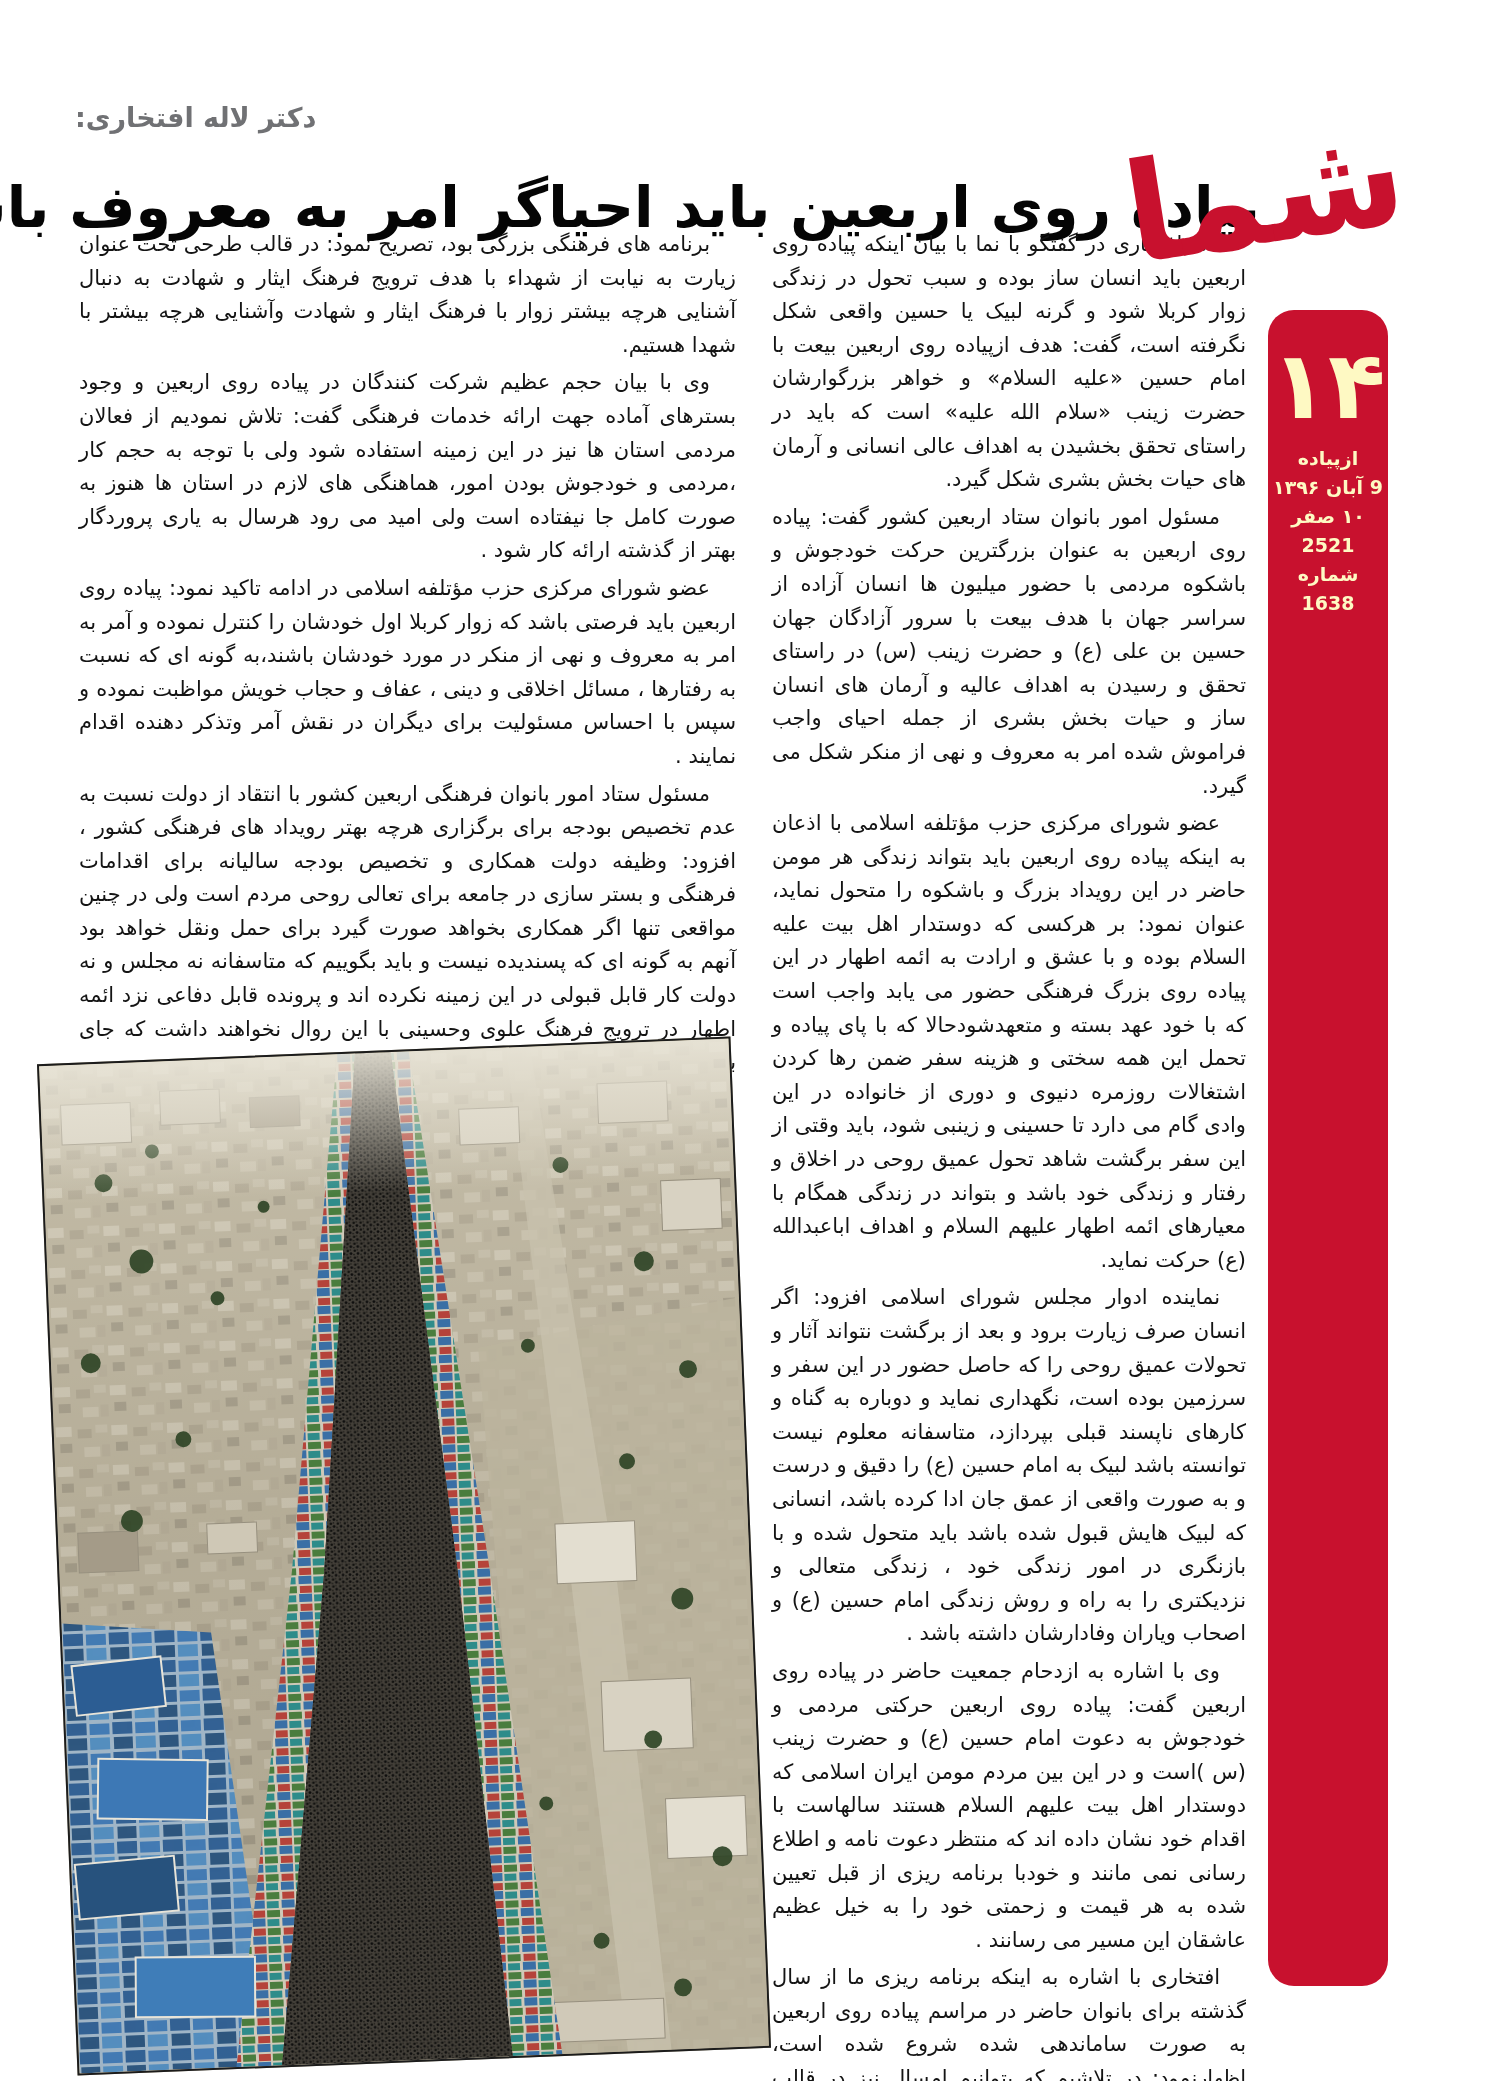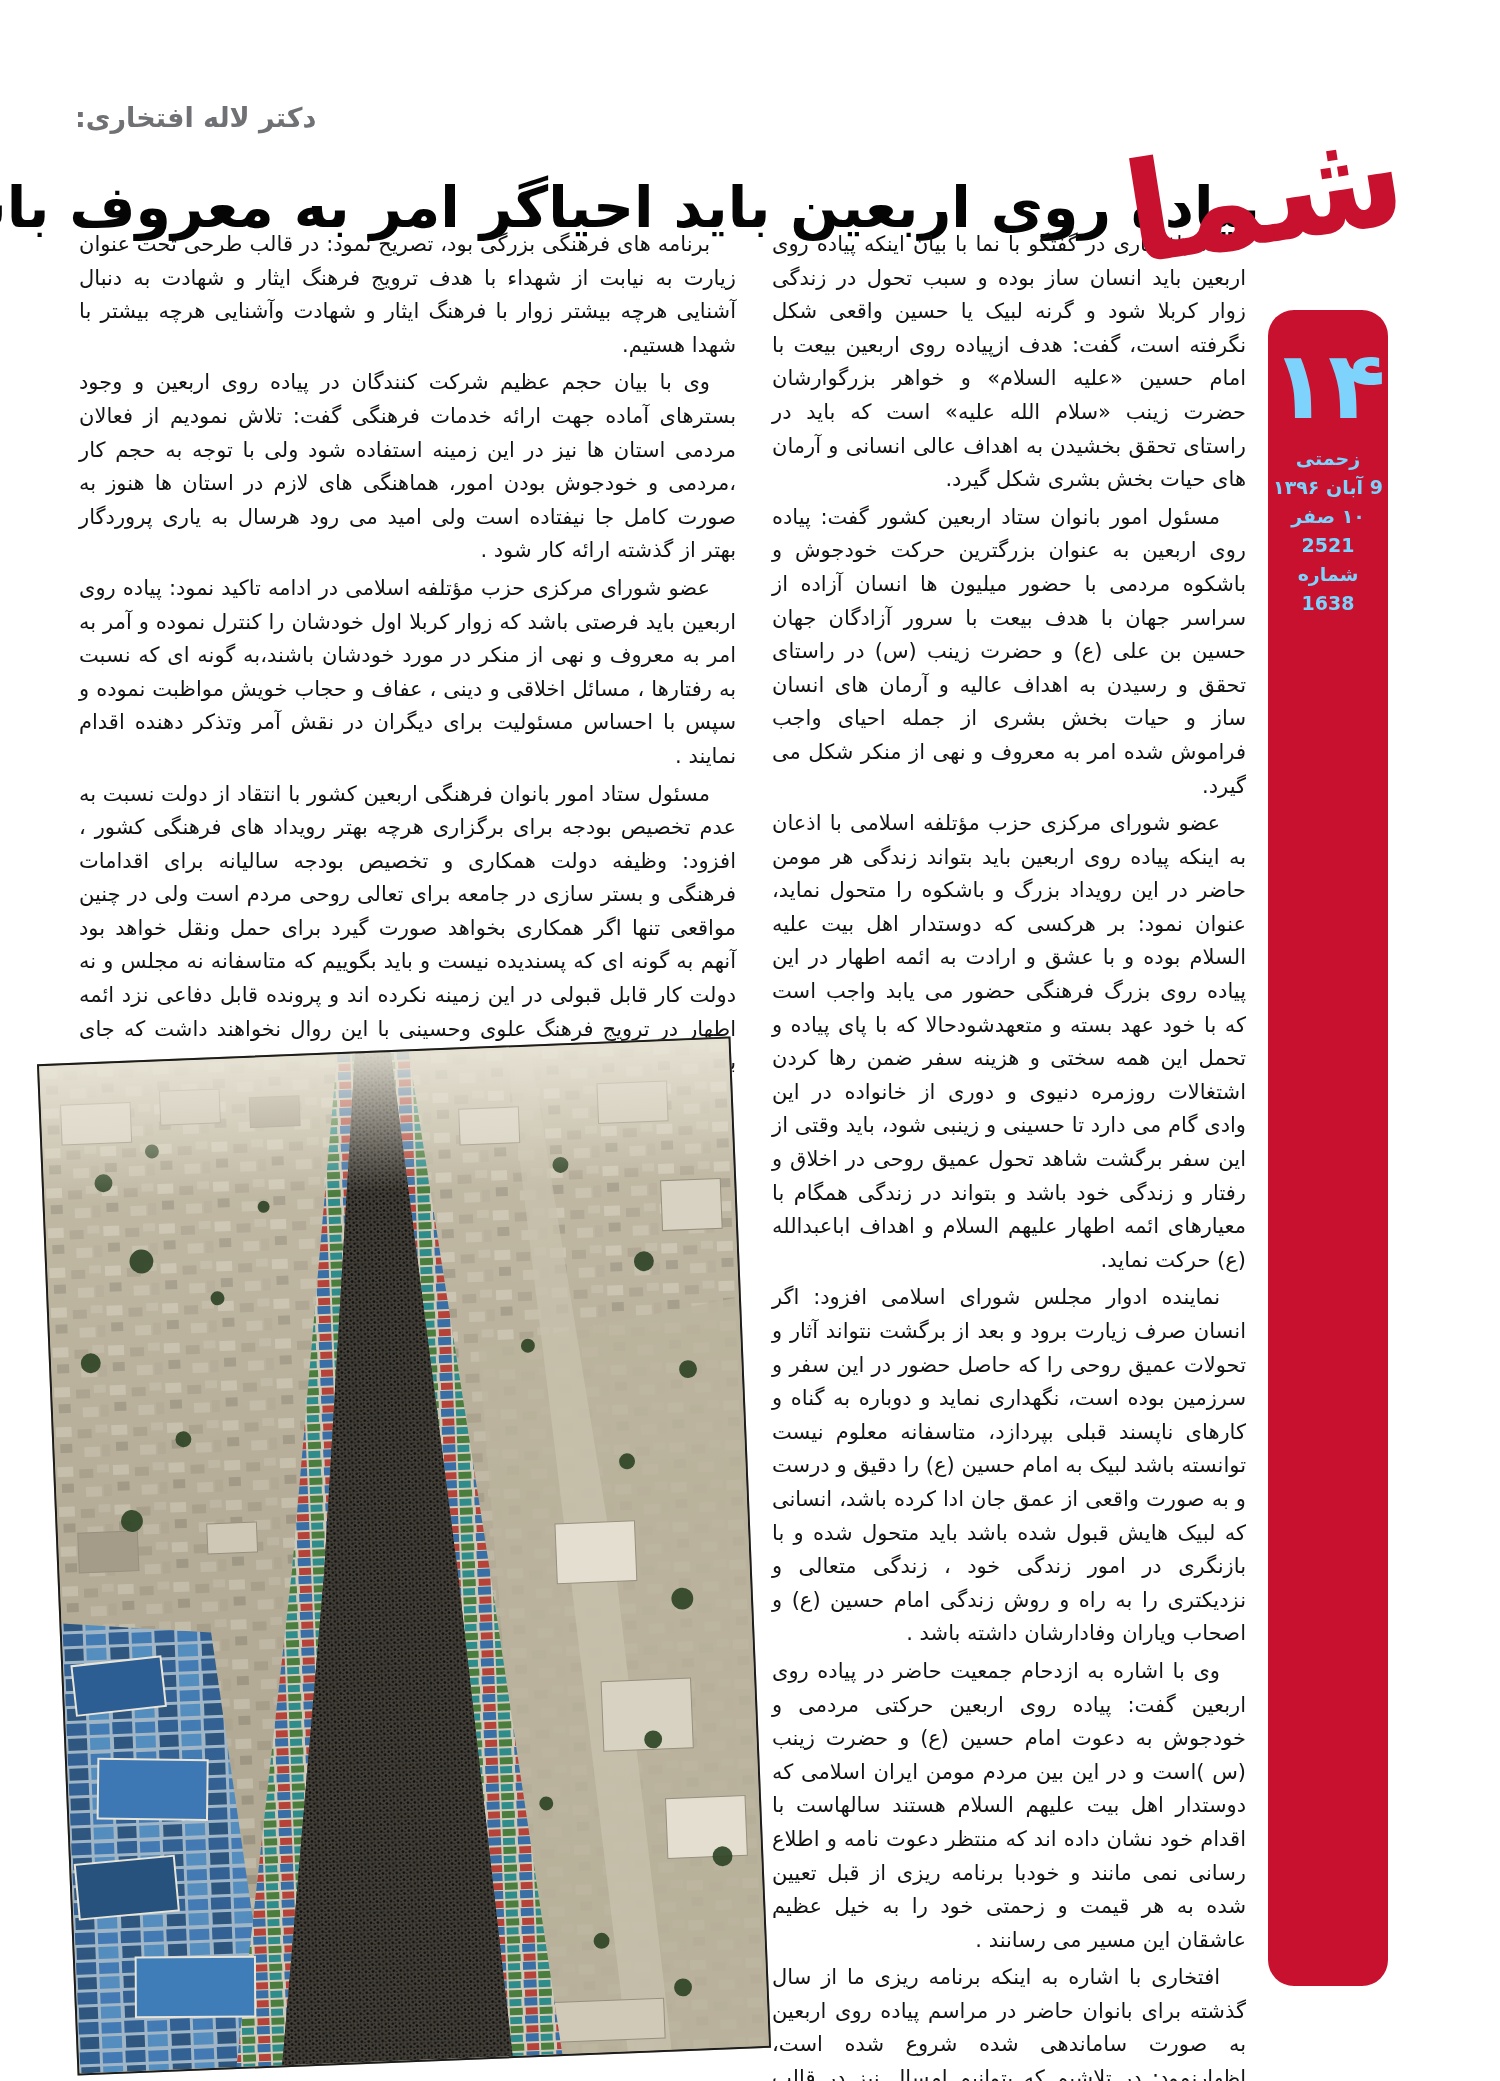--- a/index.html
+++ b/index.html
@@ -45,21 +45,21 @@
   
   .logo{
     position:absolute;left:1255px;top:70px;width:150px;height:240px;
     color:#c8112e;font-size:138px;font-weight:bold;line-height:230px;
     text-align:center;transform:rotate(-9deg);
   }
   
   .sidebar{
     position:absolute;left:1268px;top:310px;width:120px;height:1676px;
     background:#c8112e;border-radius:26px;
-    color:#7dd3fc;text-align:center;
+    color:#fef9c3;text-align:center;
   }
   .page-number{
     margin-top:26px;font-size:94px;font-weight:bold;line-height:100px;
   }
   .sidebar .meta{
     margin-top:8px;font-size:19px;font-weight:bold;line-height:29px;
   }
 </style>
 </head>
 <body>
@@ -193,20 +193,20 @@
 
       <rect x="0" y="0" width="694" height="140" fill="url(#haze)"></rect>
     </svg>
   </div>
 
   <div class="logo">شما</div>
 
   <div class="sidebar">
     <div class="page-number">۱۴</div>
     <div class="meta">
-      <div>زحمتی</div>
+      <div>ازپیاده</div>
       <div>9 آبان ۱۳۹۶</div>
       <div>۱۰ صفر 2521</div>
       <div>شماره 1638</div>
     </div>
   </div>
 
 </div>
 
 </body></html>

